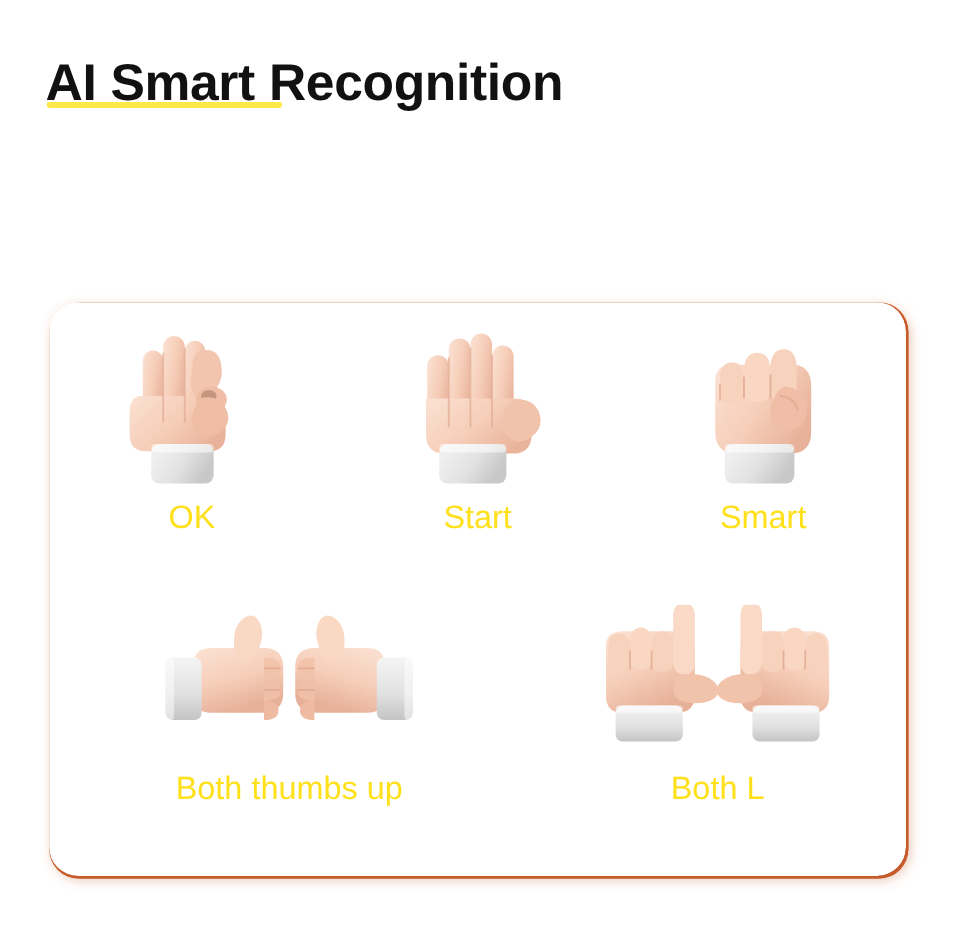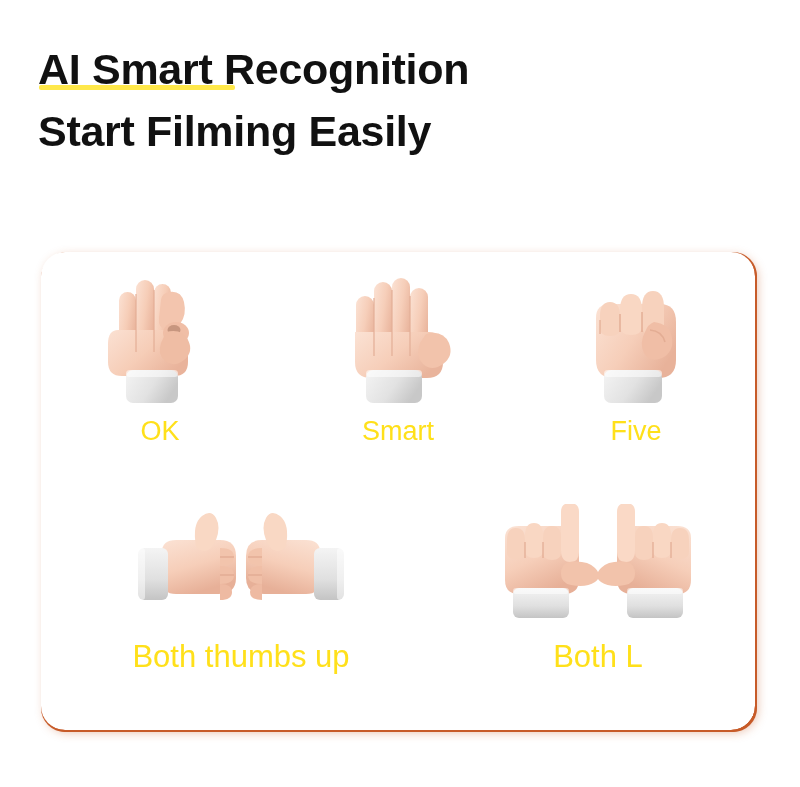--- a/index.html
+++ b/index.html
@@ -122,36 +122,35 @@
     font-size: 20px;
     line-height: 24px;
     color: #FFFFFF;
     margin-top: 7px;
     white-space: nowrap;
   }
 
   
   .row-bottom .cell-thumbs { flex: 0 0 400px; }
   .row-bottom .cell-dual   { flex: 0 0 314px; }
-  .row-bottom .title { margin-top: 14px; font-size: 31px; }
+  .row-bottom .title { margin-top: 14px; font-size: 27px; }
   .row-bottom .desc  { margin-top: 7px; }
 
   .hand-svg { display: block; }
 </style>
 </head>
 <body>
 
 <div class="page">
 
   <div class="heading">
     <div class="hl-wrap">
       <span class="heading-line heading-line-1">AI Smart Recognition</span>
       <span class="highlight-bar"></span>
     </div>
-    <span class="heading-line">Start Filming Easily</span>
   </div>
 
   <div class="card">
     <div class="card-inner">
 
       <div class="row row-top">
 
         <div class="cell">
           <div class="art art-top">
             <svg class="hand-svg" width="108" height="136" viewBox="0 0 108 136">
@@ -218,21 +217,21 @@
               <path d="M84 64 q17 -4 23 9 q5 13 -6 21 q-11 8 -20 0 q-8 -8 -3 -21 z" fill="#F2C3AB"></path>
 
               <path d="M32 28 v58" stroke="#E4B098" stroke-width="1.6" opacity="0.8" fill="none"></path>
               <path d="M50 20 v66" stroke="#E4B098" stroke-width="1.6" opacity="0.8" fill="none"></path>
               <path d="M68 26 v60" stroke="#E4B098" stroke-width="1.6" opacity="0.8" fill="none"></path>
 
               <rect x="24" y="100" width="56" height="33" rx="7" fill="url(#cuB)"></rect>
               <rect x="24" y="100" width="56" height="7" rx="3.5" fill="#FFFFFF" opacity="0.55"></rect>
             </svg>
           </div>
-          <div class="title">Smart</div>
+          <div class="title">Start</div>
           <div class="desc">Start photo/video</div>
         </div>
 
         <div class="cell">
           <div class="art art-top">
             <svg class="hand-svg" width="104" height="136" viewBox="0 0 104 136">
               <defs>
                 <linearGradient id="skC" x1="0" y1="0" x2="1" y2="0.6">
                   <stop offset="0" stop-color="#FBE2D4"></stop>
                   <stop offset="0.55" stop-color="#F6CEB9"></stop>
@@ -255,21 +254,21 @@
               <path d="M58 42 v20" stroke="#E0A88F" stroke-width="1.6" opacity="0.8" fill="none"></path>
               <path d="M16 50 v14" stroke="#E0A88F" stroke-width="1.6" opacity="0.7" fill="none"></path>
 
               <path d="M70 52 q16 2 18 16 q2 14 -10 20 q-12 5 -18 -5 q-5 -10 1 -21 q3 -8 9 -10 z" fill="#F0BEA6"></path>
               <path d="M66 60 q12 1 15 12" stroke="#DFA78E" stroke-width="1.6" opacity="0.75" fill="none"></path>
 
               <rect x="20" y="100" width="58" height="33" rx="7" fill="url(#cuC)"></rect>
               <rect x="20" y="100" width="58" height="7" rx="3.5" fill="#FFFFFF" opacity="0.55"></rect>
             </svg>
           </div>
-          <div class="title">Five</div>
+          <div class="title">Smart</div>
           <div class="desc">Switch photo/video</div>
         </div>
 
       </div>
 
       <div class="row row-bottom">
 
         <div class="cell cell-thumbs">
           <div class="art art-bottom">
             <svg class="hand-svg" width="250" height="124" viewBox="0 0 250 124">

